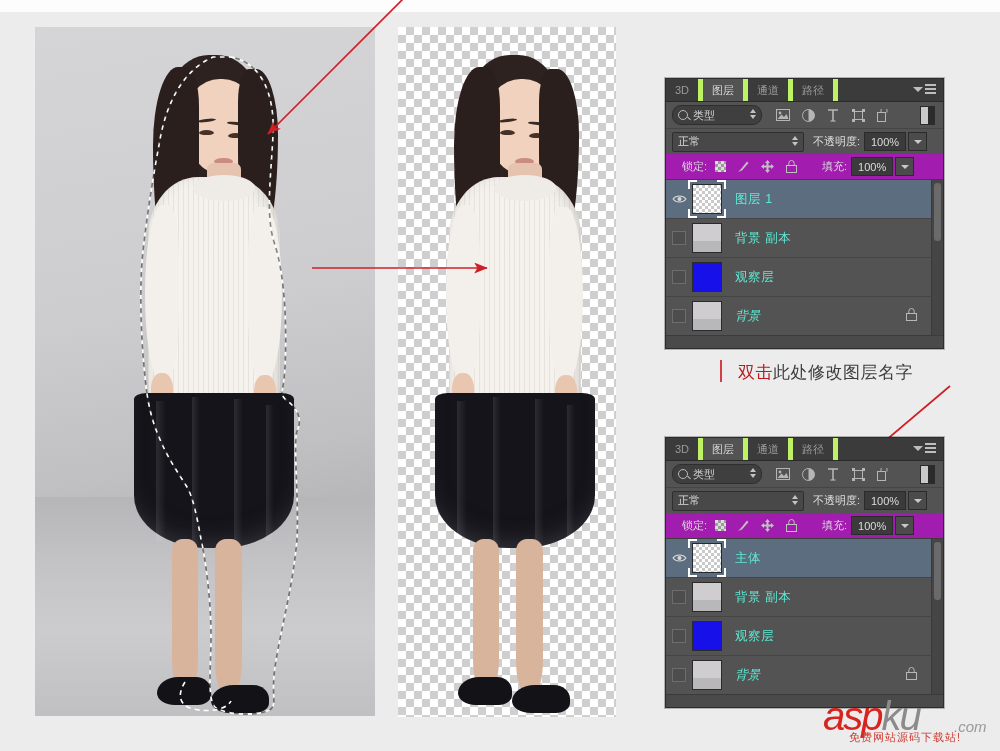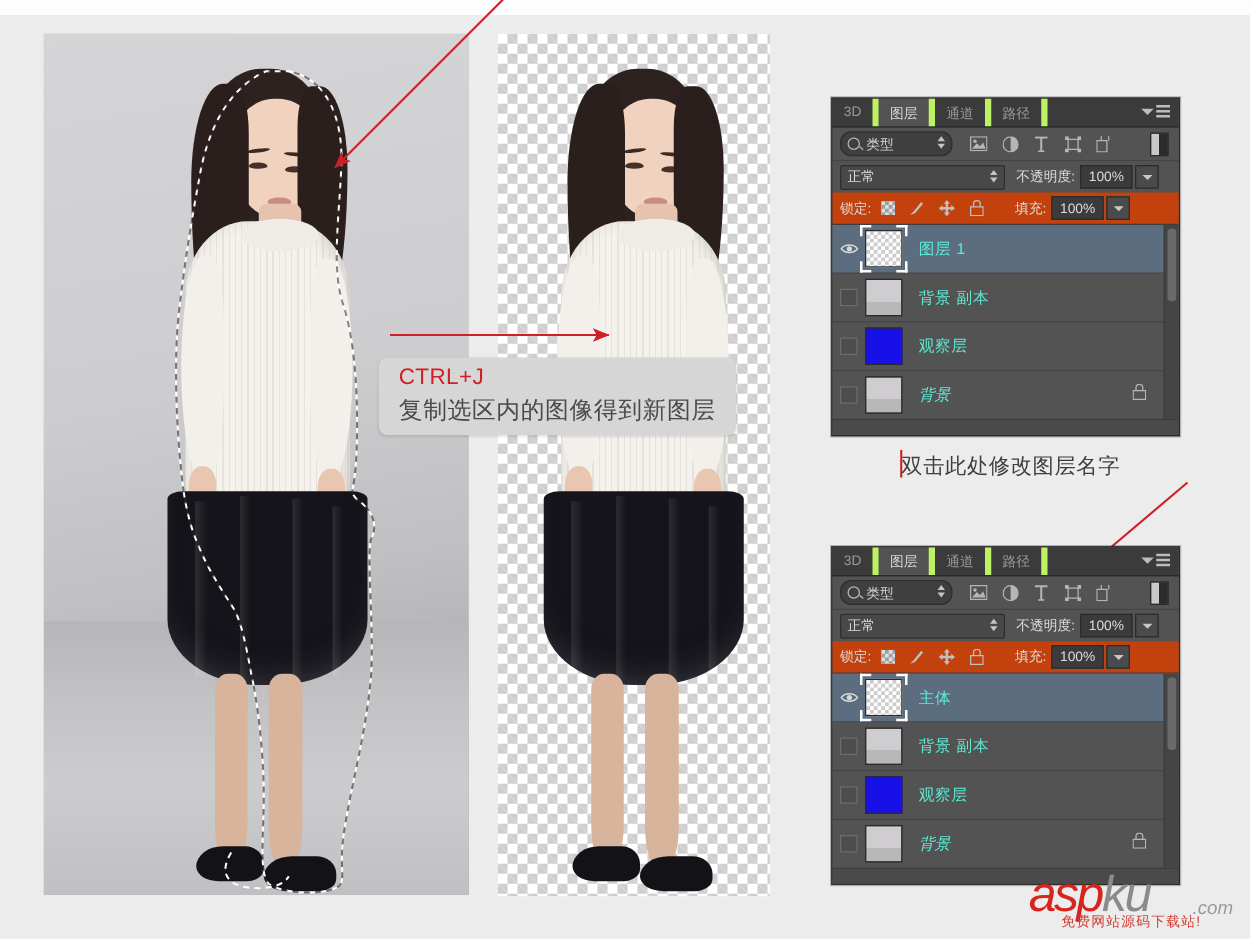--- a/index.html
+++ b/index.html
@@ -62,21 +62,21 @@
     background:#d6d6d6;border-radius:7px;
     box-shadow:0 1px 2px rgba(0,0,0,.10);}
   .callout .l1{position:absolute;left:16px;top:5px;color:#cf2027;font-size:18px;letter-spacing:.3px;}
   .callout .l2{position:absolute;left:16px;top:29px;color:#4a4a4a;font-size:19px;letter-spacing:.5px;}
 
   
   .sec-title{position:absolute;left:666px;top:41px;color:#8f8f8f;font-size:22px;letter-spacing:1px;}
 
   
   .note2{position:absolute;left:721px;top:361px;font-size:17px;color:#3d3d3d;letter-spacing:.5px;white-space:nowrap;}
-  .note2 .hot{color:#404040;}
+  .note2 .hot{color:#b91c1c;padding-left:17px;}
 
   
   .ps-panel{position:absolute;width:277px;background:#535353;
     border:1px solid #2c2c2c;box-shadow:0 0 0 1px rgba(0,0,0,.25);}
   #panel1{left:665px;top:78px;}
   #panel2{left:665px;top:437px;}
 
   .ps-tabs{height:22px;background:#3b3b3b;position:relative;
     border-bottom:1px solid #2a2a2a;display:flex;align-items:stretch;}
   .ps-tab{display:flex;align-items:center;padding:0 9px;font-size:11px;color:#9a9a9a;
@@ -119,21 +119,21 @@
   .ps-select .spin b:first-child{border-bottom:4px solid #c4c4c4;margin-bottom:2px;}
   .ps-select .spin b:last-child{border-top:4px solid #c4c4c4;}
   .ps-lbl{font-size:11px;color:#dcdcdc;margin-left:9px;}
   .ps-num{width:40px;height:17px;background:#3b3b3b;border:1px solid #2b2b2b;
     display:flex;align-items:center;justify-content:center;font-size:11px;color:#dcdcdc;margin-left:4px;}
   .ps-drop{width:17px;height:17px;background:#4b4b4b;border:1px solid #2b2b2b;margin-left:2px;
     display:flex;align-items:center;justify-content:center;}
   .ps-drop i{width:0;height:0;border-left:4px solid transparent;border-right:4px solid transparent;
     border-top:4px solid #c9c9c9;}
 
-  .ps-lock{height:25px;background:#c2410c;display:flex;align-items:center;padding:0 6px;
+  .ps-lock{height:25px;background:#a21caf;display:flex;align-items:center;padding:0 16px;
     border-bottom:1px solid #3d3d3d;}
   .lk-icons{display:flex;align-items:center;gap:11px;margin-left:8px;}
   .lk{width:13px;height:13px;display:flex;align-items:center;justify-content:center;color:#c0c0c0;}
   .lk.checker{background:
       linear-gradient(45deg,#9a9a9a 25%,transparent 25%,transparent 75%,#9a9a9a 75%),
       linear-gradient(45deg,#9a9a9a 25%,transparent 25%,transparent 75%,#9a9a9a 75%),
       #dedede;
     background-size:6px 6px;background-position:0 0,3px 3px;width:11px;height:11px;}
 
   .ps-list{background:#535353;}
@@ -309,24 +309,20 @@
 
     <line x1="312" y1="268" x2="487" y2="268" stroke="#cf2027" stroke-width="1.7" marker-end="url(#ah)"></line>
 
     <line x1="739" y1="196" x2="739" y2="338" stroke="#cf2027" stroke-width="1.7"></line>
 
     <line x1="721" y1="360" x2="721" y2="382" stroke="#cf2027" stroke-width="1.7"></line>
 
     <line x1="950" y1="386" x2="748" y2="557" stroke="#cf2027" stroke-width="1.7" marker-end="url(#ah)"></line>
   </svg>
 
-  <div class="callout">
-    <div class="l1">CTRL+J</div>
-    <div class="l2">复制选区内的图像得到新图层</div>
-  </div>
 
 
   <div class="note2">
     <span class="hot">双击</span><span>此处修改图层名字</span>
   </div>
 
   <div class="ps-panel" id="panel1">
     <div class="ps-tabs">
       <div class="ps-tab">
           <span>3D</span>

